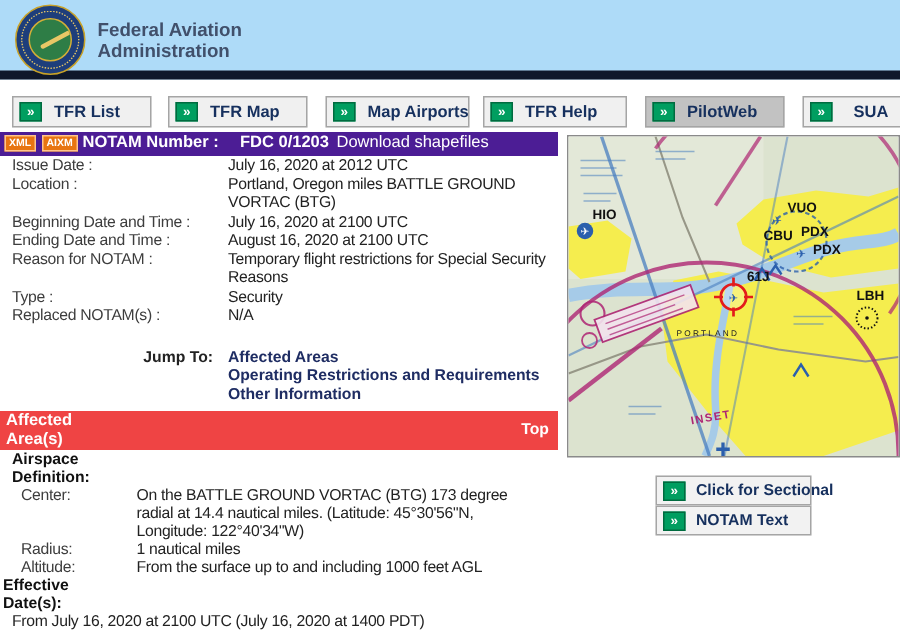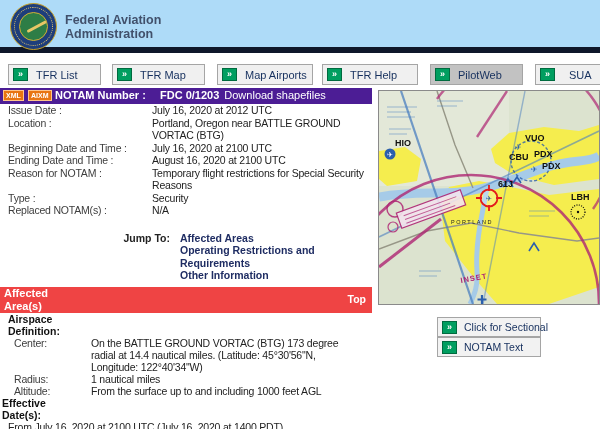--- a/index.html
+++ b/index.html
@@ -22,36 +22,36 @@
     background:#E8C766; transform:rotate(-28deg); border-radius:2px; }
   .agency { position:absolute; left:65px; top:13px; font-size:12.5px;
     font-weight:bold; color:#41506B; line-height:14px; }
   
   .tab { position:absolute; top:64px; height:21px; background:#F0F0F0;
     border:1px solid #A5A5A5; display:flex; align-items:center; cursor:pointer; }
   .tab.selected { background:#C2C2C2; }
   .arrow-badge { width:15px; height:13px; margin-left:4px; background:#009E60;
     border:1px solid #006B3F; color:#fff; font-size:9px; font-weight:bold;
     line-height:11px; text-align:center; flex:0 0 auto; }
-  .tab-label { margin-left:8px; font-size:11px; font-weight:normal; color:#16305E; white-space:nowrap; }
+  .tab-label { margin-left:8px; font-size:11px; font-weight:bold; color:#16305E; white-space:nowrap; }
   
   .content { position:absolute; left:0; top:88px; width:372px; }
   .banner-notam { position:relative; height:16px; background:#4c1d95; color:#fff; }
   .mini-badge { position:absolute; top:2px; height:11px; padding:0 2px;
     background:#E87511; border:1px solid #FFC58A; color:#fff; font-size:7px;
     font-weight:bold; line-height:9px; }
   .banner-label { position:absolute; left:55px; top:1px; font-size:11px; font-weight:bold; }
   .banner-value { position:absolute; left:160px; top:1px; font-size:11px; font-weight:bold; white-space:nowrap; }
   .dl-link { font-weight:normal; margin-left:5px; cursor:pointer;text-align:center; }
   .row { display:flex; line-height:12.5px; letter-spacing:-0.2px; }
   .row .lbl { width:152px; padding-left:8px; flex:0 0 auto; color:#3d3d3d; }
   .row .val { width:216px; color:#222; }
   .jump { display:flex; margin-top:15px; line-height:12.5px; }
   .jump .jl { width:152px; padding-left:8px; text-align:right; padding-right:10px;
-    font-weight:bold; color:#222; flex:0 0 auto;margin-left:28px; }
+    font-weight:bold; color:#222; flex:0 0 auto; }
   .jump .jlinks { display:flex; flex-direction:column; }
   .jump .jlinks a { font-weight:bold; color:#1F2D63; text-decoration:none; cursor:pointer; }
   .banner-affected { position:relative; margin-top:5px; height:26px;
     background:#ef4444; color:#fff; }
   .ba-title { position:absolute; left:4px; top:0; width:80px; font-size:11px;
     font-weight:bold; line-height:13px; }
   .ba-top { position:absolute; right:6px; top:6px; font-size:10.5px;
     font-weight:bold; color:#fff; text-decoration:none; cursor:pointer; }
   .airspace-label { padding-left:8px; width:80px;
     font-weight:bold; color:#111; line-height:12px; }
@@ -120,21 +120,21 @@
       <span>FDC 0/1203</span><span class="dl-link">Download shapefiles</span>
     </span>
   </div>
 
   <div class="row">
     <span class="lbl">Issue Date :</span>
     <span class="val">July 16, 2020 at 2012 UTC</span>
   </div>
   <div class="row">
     <span class="lbl">Location :</span>
-    <span class="val">Portland, Oregon near BATTLE GROUND VORTAC (BTG)</span>
+    <span class="val">Portland, Oregon miles BATTLE GROUND VORTAC (BTG)</span>
   </div>
   <div class="row">
     <span class="lbl">Beginning Date and Time :</span>
     <span class="val">July 16, 2020 at 2100 UTC</span>
   </div>
   <div class="row">
     <span class="lbl">Ending Date and Time :</span>
     <span class="val">August 16, 2020 at 2100 UTC</span>
   </div>
   <div class="row">

